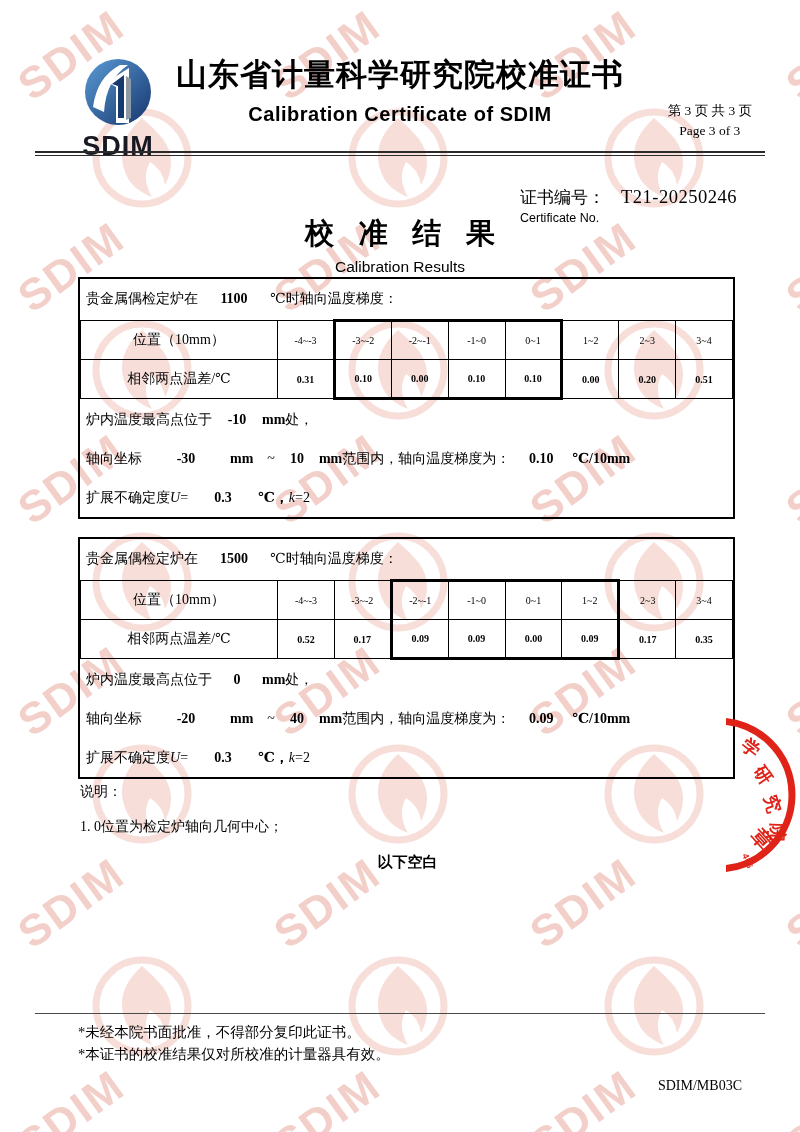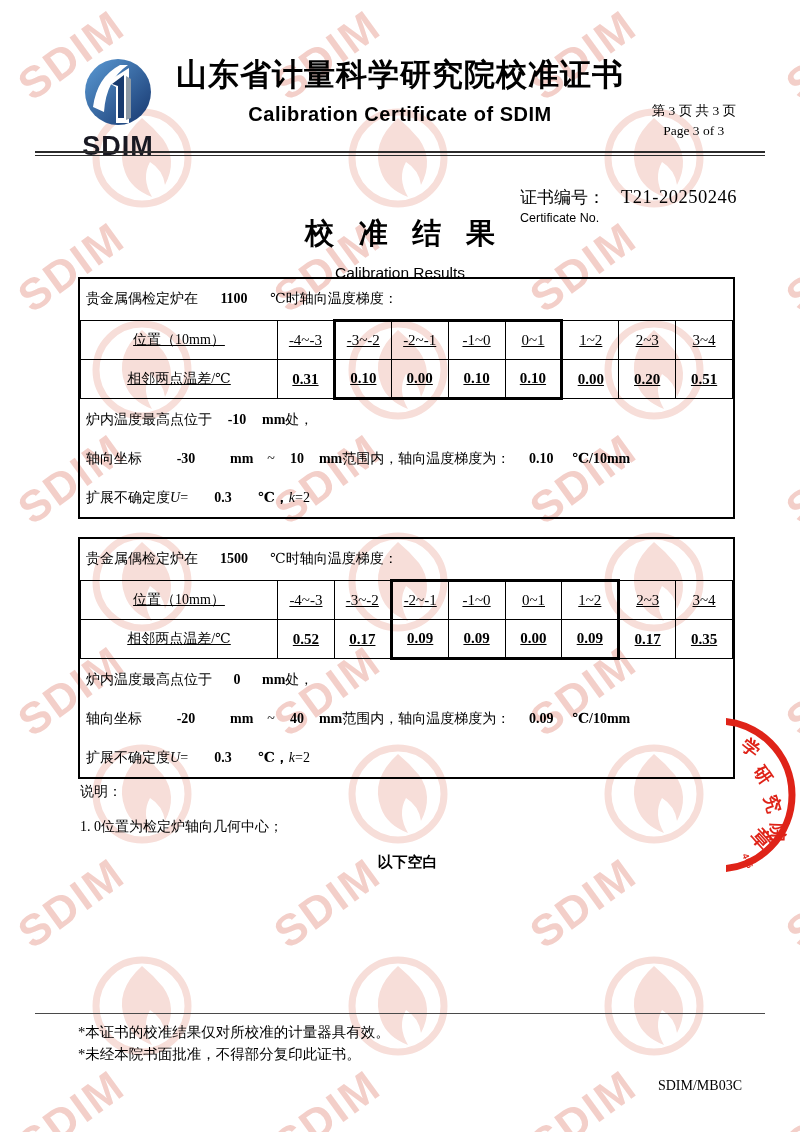--- a/index.html
+++ b/index.html
@@ -14,50 +14,50 @@
   .content { position:relative; z-index:1; }
 
   
   .logo { position:absolute; left:70px; top:55px; width:96px; text-align:center; }
   .logo-text { font-family:"Liberation Sans","DejaVu Sans",sans-serif; font-weight:bold;
     font-size:27px; letter-spacing:1px; color:#181822; line-height:1; margin-top:-2px; }
   .title-block { position:absolute; left:0; right:0; top:54px; text-align:center; }
   .title-cn { font-size:31px; font-weight:bold; letter-spacing:1px; }
   .title-en { font-family:"Liberation Sans","DejaVu Sans",sans-serif; font-weight:bold;
     font-size:20px; margin-top:7px; letter-spacing:.5px; }
-  .page-info { position:absolute; right:64px; top:101px; text-align:center;
+  .page-info { position:absolute; right:48px; top:101px; text-align:center;
     font-size:13.5px; line-height:1.45; }
   .rule-double { position:absolute; left:35px; right:35px; top:151px; height:5px;
     border-top:2px solid #2b2b2b; border-bottom:1.5px solid #2b2b2b; }
 
   
   .cert { position:absolute; left:520px; top:176px;margin-top:10px; }
   .cert-line1 { display:flex; align-items:baseline; }
   .cert-label { font-size:17px; }
   .cert-number { font-size:18.5px; margin-left:16px; letter-spacing:.5px; }
   .cert-en { font-family:"Liberation Sans","DejaVu Sans",sans-serif; font-size:12.5px; margin-top:2px; }
 
   
   .results { position:absolute; left:0; right:0; top:214px; text-align:center; }
   .results-cn { font-family:"Liberation Sans","DejaVu Sans",sans-serif; font-weight:bold;
     font-size:29px; letter-spacing:0.85em; text-indent:0.85em; }
-  .results-en { font-family:"Liberation Sans","DejaVu Sans",sans-serif; font-size:15.5px; margin-top:10px; }
+  .results-en { font-family:"Liberation Sans","DejaVu Sans",sans-serif; font-size:15.5px; margin-top:4px; }
 
   
   .tables-wrap { position:absolute; left:78px; top:277px; width:657px; }
   .tbox { border:2px solid #000; width:657px; font-size:14px; }
   .tbox + .tbox { margin-top:18px; }
   .trow { height:39px; display:flex; align-items:center; padding:0 6px; }
   .trow.intro { height:40px; }
   .num { display:inline-block; text-align:center; font-weight:bold; }
   .w72 { min-width:72px; } .w50 { min-width:50px; } .w88 { min-width:88px; }
   .w44 { min-width:44px; } .w62 { min-width:62px; } .w70 { min-width:70px; }
   .unit { font-weight:bold; } .gap14 { display:inline-block; width:14px; }
-  .grid { width:100%; border-collapse:collapse; table-layout:fixed;text-decoration:underline; }
-  .grid td { border:1px solid #000; text-align:center; height:39px; font-size:15px; }
+  .grid { width:100%; border-collapse:collapse; table-layout:fixed; }
+  .grid td { border:1px solid #000; text-align:center; height:39px; font-size:10px; }
   .grid td.lab { font-size:14px; }
   .grid td.val { font-weight:bold; }
   td.ht { border-top:3px solid #000; } td.hb { border-bottom:3px solid #000; }
   td.hl { border-left:3px solid #000; } td.hr { border-right:3px solid #000; }
   i.sym { font-style:italic; font-family:"Liberation Serif",serif; }
 
   
   .notes { position:absolute; left:80px; top:783px; width:655px; font-size:14px; }
   .notes .nline { margin-bottom:17px; }
   .end-text { text-align:center; font-family:"Liberation Sans","DejaVu Sans",sans-serif;
@@ -281,22 +281,22 @@
     </div>
 
     <div class="notes">
       <div class="nline">说明：</div>
       <div class="nline">1. 0位置为检定炉轴向几何中心；</div>
       <div class="end-text">以下空白</div>
     </div>
 
     <div class="footer-rule"></div>
     <div class="footer-notes">
+      <div>*未经本院书面批准，不得部分复印此证书。</div>
       <div>*本证书的校准结果仅对所校准的计量器具有效。</div>
-      <div>*未经本院书面批准，不得部分复印此证书。</div>
     </div>
     <div class="doc-code">SDIM/MB03C</div>
   </div>
 
   <svg class="seal" width="74" height="192" viewBox="0 0 74 192">
     <circle cx="-8" cy="92" r="74" fill="none" stroke="#df2318" stroke-width="7"></circle>
     <text transform="translate(14,44) rotate(38)" font-size="18" fill="#df2318">学</text>
     <text transform="translate(27,68) rotate(55)" font-size="18" fill="#df2318">研</text>
     <text transform="translate(38,94) rotate(72)" font-size="18" fill="#df2318">究</text>
     <text transform="translate(46,120) rotate(92)" font-size="18" fill="#df2318">院</text>

